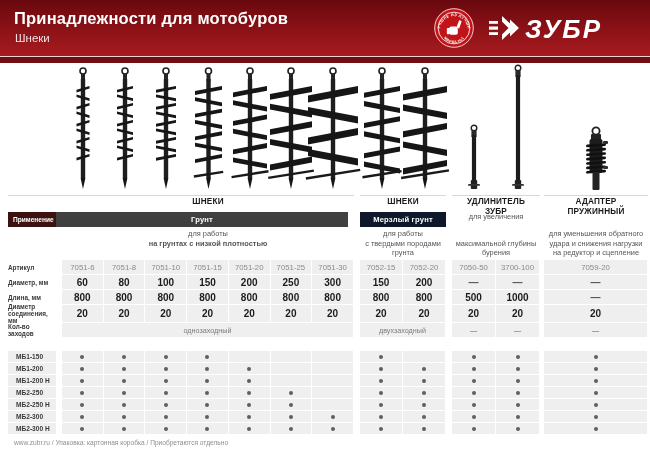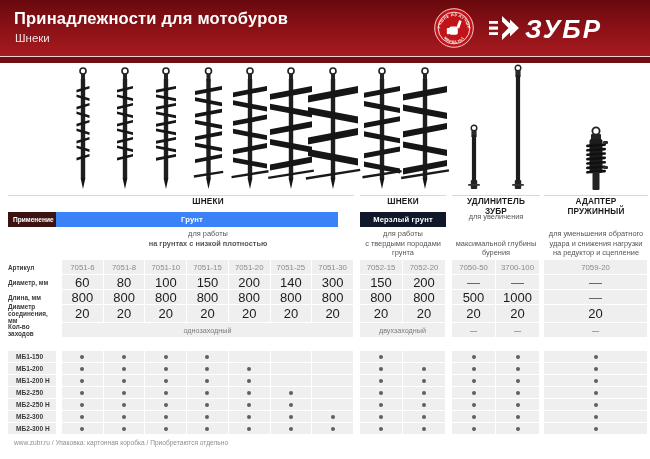--- a/index.html
+++ b/index.html
@@ -12,21 +12,21 @@
   #header-strip{left:0;top:57px;width:650px;height:6px;background:#6f0e13;}
   #page-title{left:14px;top:9px;color:#ffffff;font-size:16.5px;font-weight:bold;letter-spacing:.2px;}
   #page-subtitle{left:15px;top:32px;color:#f3e2e2;font-size:11.5px;}
   
   .divider{height:1px;background:#d8d8d8;}
   .sec-title{font-size:8.2px;font-weight:bold;color:#1a1a1a;text-align:center;line-height:10px;letter-spacing:.2px;}
   .band{color:#ffffff;font-size:7.6px;font-weight:bold;text-align:center;line-height:15px;letter-spacing:.2px;}
   .desc-line{font-size:7.4px;color:#555;text-align:center;line-height:9.5px;}
   .cell{background:#f0efef;display:flex;align-items:center;justify-content:center;}
   .c-sku{color:#8a8a8a;font-size:7.8px;}
-  .c-val{color:#1c1c1c;font-size:13px;font-weight:normal;}
+  .c-val{color:#1c1c1c;font-size:10px;font-weight:bold;}
   .c-starts{color:#7d7d7d;font-size:7.2px;}
   .c-dash{color:#555;}
   .rowlabel{background:#ffffff;display:flex;align-items:center;color:#3a3a3a;
     font-size:6.4px;font-weight:bold;line-height:7px;}
   .rowlabel-dark{color:#fff;display:flex;align-items:center;font-size:6.6px;font-weight:bold;padding-left:5px;box-sizing:border-box;}
   
   #compat-title{left:0;top:337px;width:650px;text-align:center;font-size:8.2px;font-weight:bold;color:#1a1a1a;letter-spacing:.2px;}
   .compat-cell{background:#f0efef;display:flex;align-items:center;justify-content:center;}
   .compat-label{background:#f0efef;display:flex;align-items:center;padding-left:8px;box-sizing:border-box;
     color:#3a3a3a;font-size:6.6px;font-weight:bold;}
@@ -231,37 +231,37 @@
           <rect x="25" y="15" width="5" height="3" rx="1" fill="#2d2d2d"></rect>
           <rect x="25" y="40" width="5" height="3" rx="1" fill="#2d2d2d"></rect>
           <rect x="14.5" y="46" width="7" height="18" rx="1" fill="#232323"></rect>
         </svg></div>
     </div>
 
   <div id="tables-layer" class="abs" style="left:0;top:0;width:650px;height:459px;">
       <div class="abs" style="left: 0px; top: 0px;">
         <div class="divider abs" style="left: 8px; top: 195px; width: 346px;"></div>
         <div class="sec-title abs" style="left: 62px; top: 197px; width: 292px;">ШНЕКИ</div>
-        <div class="band abs" style="left: 46px; top: 212px; width: 292px; height: 15px; background: #3b82f6;">Грунт</div>
+        <div class="band abs" style="left: 56px; top: 212px; width: 292px; height: 15px; background: #404040;">Грунт</div>
         <div class="rowlabel-dark abs" style="left: 8px; top: 212px; width: 48px; height: 15px; background: rgb(59, 18, 15);">Применение</div>
         <div class="desc-line abs" style="left: 58px; top: 229px; width: 300px;">для работы</div>
         <div class="desc-line abs" style="left: 58px; top: 238.5px; width: 300px; font-weight: bold;">на грунтах с низкой плотностью</div>
         <div class="cell c-sku abs" style="left: 62px; top: 260px; width: 40.7143px; height: 14px;">7051-6</div>
         <div class="cell c-sku abs" style="left: 103.714px; top: 260px; width: 40.7143px; height: 14px;">7051-8</div>
         <div class="cell c-sku abs" style="left: 145.429px; top: 260px; width: 40.7143px; height: 14px;">7051-10</div>
         <div class="cell c-sku abs" style="left: 187.143px; top: 260px; width: 40.7143px; height: 14px;">7051-15</div>
         <div class="cell c-sku abs" style="left: 228.857px; top: 260px; width: 40.7143px; height: 14px;">7051-20</div>
         <div class="cell c-sku abs" style="left: 270.571px; top: 260px; width: 40.7143px; height: 14px;">7051-25</div>
         <div class="cell c-sku abs" style="left: 312.286px; top: 260px; width: 40.7143px; height: 14px;">7051-30</div>
         <div class="cell c-val abs" style="left: 62px; top: 275px; width: 40.7143px; height: 14px;">60</div>
         <div class="cell c-val abs" style="left: 103.714px; top: 275px; width: 40.7143px; height: 14px;">80</div>
         <div class="cell c-val abs" style="left: 145.429px; top: 275px; width: 40.7143px; height: 14px;">100</div>
         <div class="cell c-val abs" style="left: 187.143px; top: 275px; width: 40.7143px; height: 14px;">150</div>
         <div class="cell c-val abs" style="left: 228.857px; top: 275px; width: 40.7143px; height: 14px;">200</div>
-        <div class="cell c-val abs" style="left: 270.571px; top: 275px; width: 40.7143px; height: 14px;">140</div>
+        <div class="cell c-val abs" style="left: 270.571px; top: 275px; width: 40.7143px; height: 14px;">250</div>
         <div class="cell c-val abs" style="left: 312.286px; top: 275px; width: 40.7143px; height: 14px;">300</div>
         <div class="cell c-val abs" style="left: 62px; top: 290px; width: 40.7143px; height: 14px;">800</div>
         <div class="cell c-val abs" style="left: 103.714px; top: 290px; width: 40.7143px; height: 14px;">800</div>
         <div class="cell c-val abs" style="left: 145.429px; top: 290px; width: 40.7143px; height: 14px;">800</div>
         <div class="cell c-val abs" style="left: 187.143px; top: 290px; width: 40.7143px; height: 14px;">800</div>
         <div class="cell c-val abs" style="left: 228.857px; top: 290px; width: 40.7143px; height: 14px;">800</div>
         <div class="cell c-val abs" style="left: 270.571px; top: 290px; width: 40.7143px; height: 14px;">800</div>
         <div class="cell c-val abs" style="left: 312.286px; top: 290px; width: 40.7143px; height: 14px;">800</div>
         <div class="cell c-val abs" style="left: 62px; top: 305px; width: 40.7143px; height: 17px;">20</div>
         <div class="cell c-val abs" style="left: 103.714px; top: 305px; width: 40.7143px; height: 17px;">20</div>

